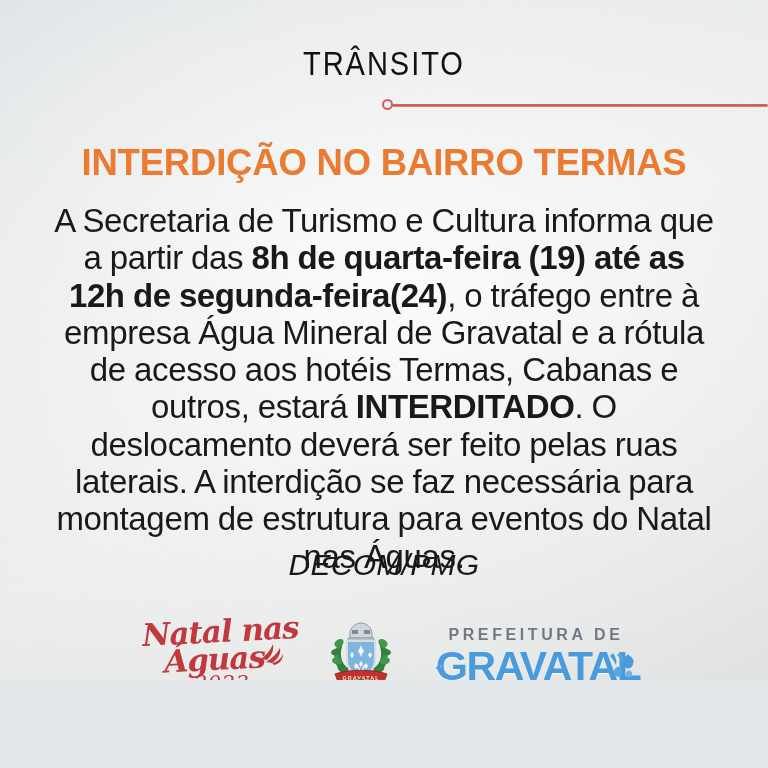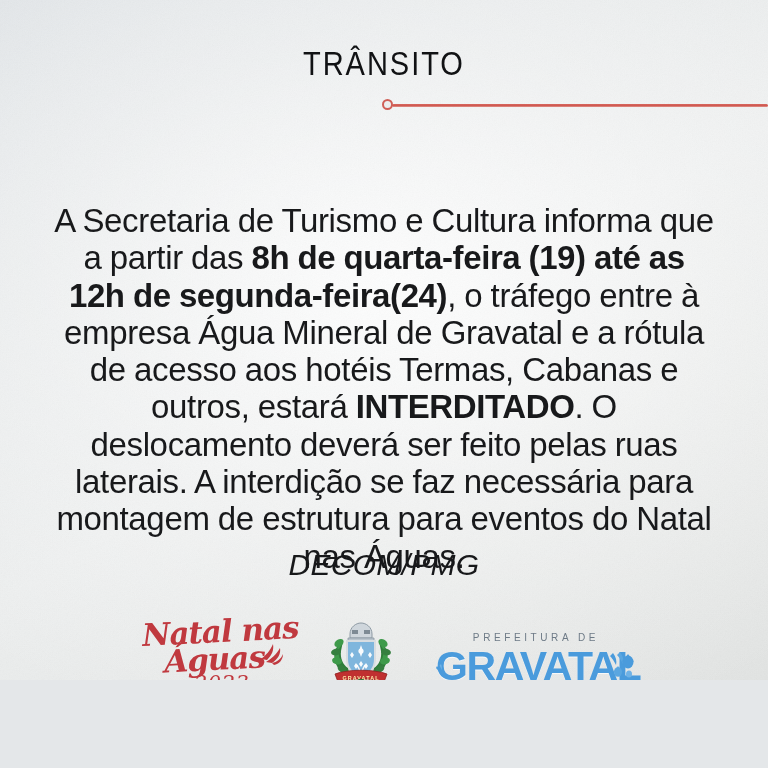--- a/index.html
+++ b/index.html
@@ -192,28 +192,28 @@
     height: 66px;
     flex: 0 0 auto;
   }
 
   .logo-gravatal {
     position: relative;
     width: 196px;
     height: 62px;
   }
   .gravatal-top {
-    font-size: 10px;
-    font-weight: 400;
+    font-size: 16px;
+    font-weight: 700;
     letter-spacing: 3.6px;
     color: #6d7a86;
     text-align: center;
     padding-left: 4px;
     line-height: 1;
-    margin-top: 10px;
+    margin-top: 4px;
   }
   .gravatal-main {
     font-size: 41px;
     font-weight: 800;
     letter-spacing: -1.4px;
     color: #4a9bdc;
     text-align: center;
     line-height: 1;
     margin-top: 3px;
     text-shadow: 0 1px 0 rgba(255,255,255,0.7);
@@ -251,20 +251,21 @@
     <rect width="768" height="768" filter="url(#grainFilter)"></rect>
   </svg>
 
   <div class="kicker-wrap">
     <span class="kicker">TRÂNSITO</span>
   </div>
 
   <div class="rule-dot"></div>
   <div class="rule"></div>
 
+  <div class="headline">INTERDIÇÃO NO BAIRRO TERMAS</div>
 
   <div class="body-copy"><span>A Secretaria de Turismo e Cultura informa que a partir das </span><b>8h de quarta-feira (19) até as 12h de segunda-feira(24)</b><span>, o tráfego entre à empresa Água Mineral de Gravatal e a rótula de acesso aos hotéis Termas, Cabanas e outros, estará </span><b>INTERDITADO</b><span>. O deslocamento deverá ser feito pelas ruas laterais. A interdição se faz necessária para montagem de estrutura para eventos do Natal nas Águas.</span></div>
 
   <div class="signature">DECOM/PMG</div>
 
   <div class="logo-strip">
 
     <div class="logo-natal">
       <span class="natal-line1">Natal nas</span>
       <span class="natal-line2">Águas</span>

